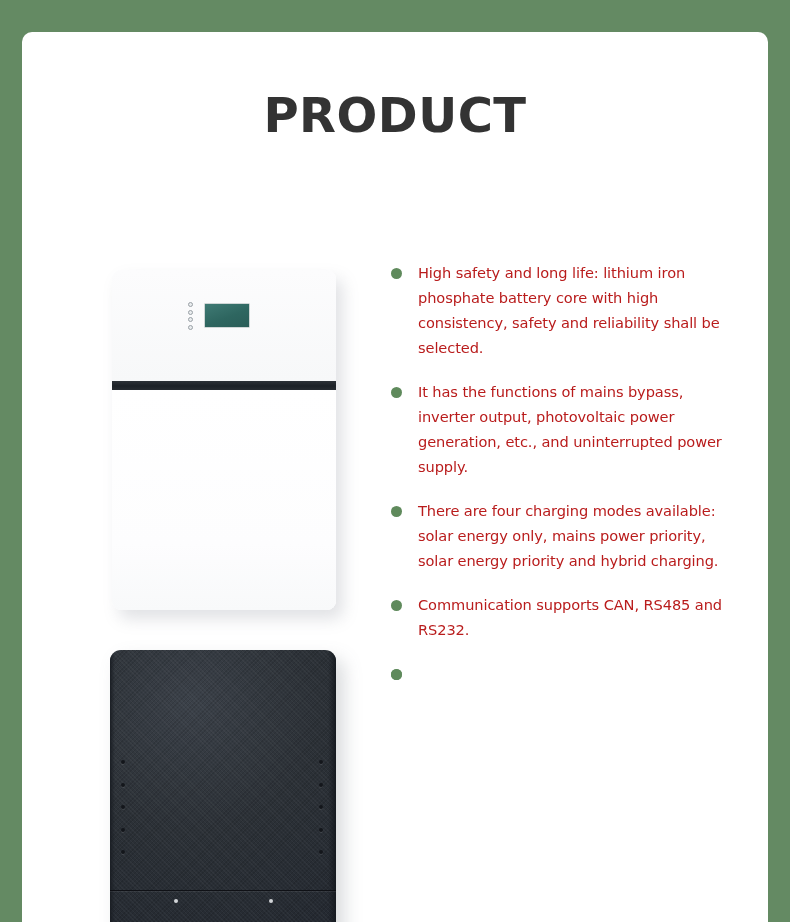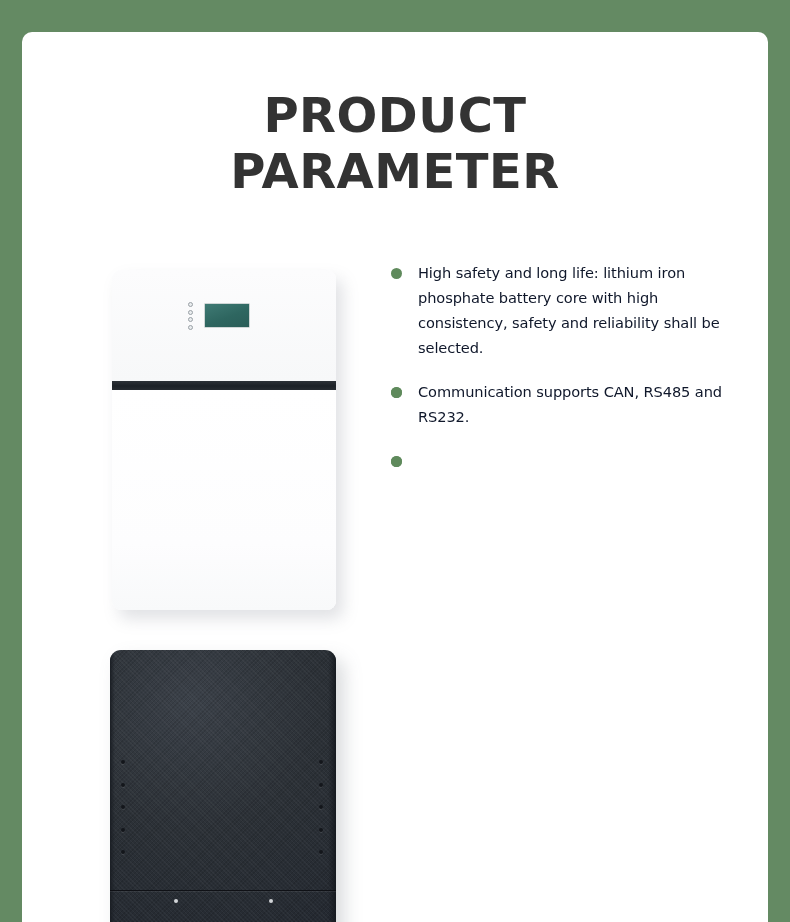--- a/index.html
+++ b/index.html
@@ -203,32 +203,31 @@
     top: 8px;
     width: 11px;
     height: 11px;
     border-radius: 50%;
     background: #5f8a5c;
   }
   .feature .text {
     font-family: "DejaVu Sans", sans-serif;
     font-size: 14.6px;
     line-height: 25px;
-    color: #0f172a;
+    color: #b91c1c;
     letter-spacing: -0.1px;
   }
 </style>
 </head>
 <body>
 
 <div class="page-card">
 
   <div class="title-block">
     <div class="title-line">PRODUCT</div>
-    <div class="title-line">PARAMETER</div>
   </div>
 
   <div class="photos">
 
     <div class="unit-white">
       <div class="top-face"></div>
       <div class="leds">
         <div class="led"></div>
         <div class="led"></div>
         <div class="led"></div>
@@ -264,20 +263,25 @@
 
   </div>
 
   <div class="features">
     <div class="feature">
       <span class="dot"></span>
       <span class="text">High safety and long life: lithium iron phosphate battery core with high consistency, safety and reliability shall be selected.</span>
     </div>
     <div class="feature">
       <span class="dot"></span>
+      <span class="text">It has the functions of mains bypass, inverter output, photovoltaic power generation, etc., and uninterrupted power supply.</span>
+    </div>
+    <div class="feature">
+      <span class="dot"></span>
+      <span class="text">There are four charging modes available: solar energy only, mains power priority, solar energy priority and hybrid charging.</span>
     </div>
     <div class="feature">
       <span class="dot"></span>
       <span class="text">Communication supports CAN, RS485 and RS232.</span>
     </div>
     <div class="feature">
       <span class="dot"></span>
     </div>
     <div class="feature">
       <span class="dot"></span>

